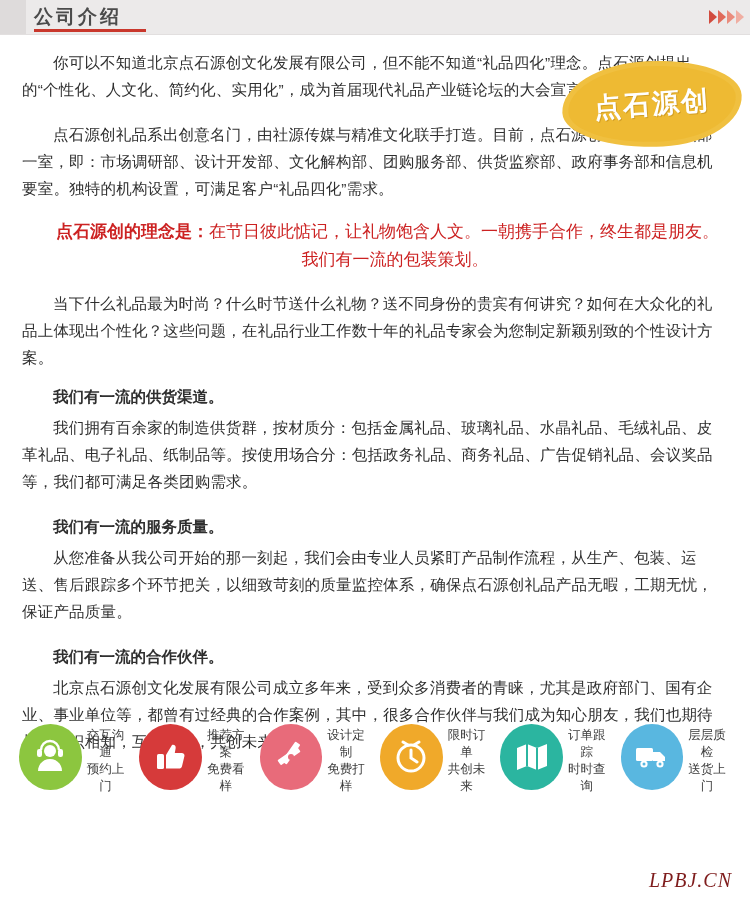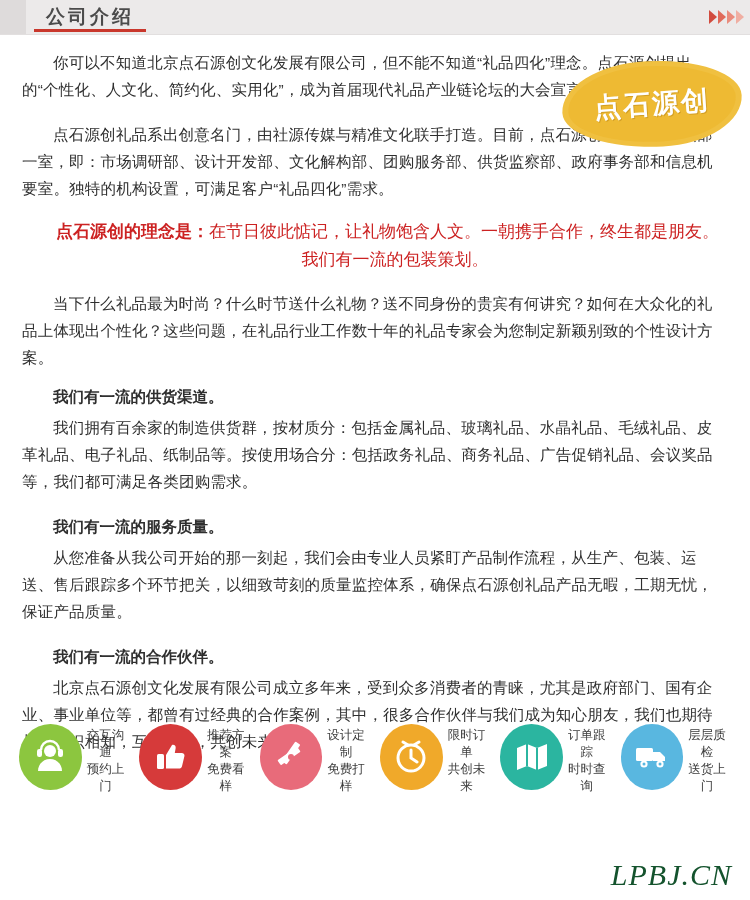--- a/index.html
+++ b/index.html
@@ -28,21 +28,21 @@
   .header-accent {
     width: 26px;
     height: 34px;
     background: #dedbdb;
   }
   .header-title {
     font-size: 19px;
     font-weight: bold;
     color: #4b4b4b;
     letter-spacing: 3px;
-    margin-left: 20px;
+    margin-left: 8px;
     line-height: 34px;
   }
   .header-underline {
     position: absolute;
     left: 34px;
     bottom: 2px;
     width: 112px;
     height: 3px;
     background: #c9372c;
   }
@@ -186,22 +186,22 @@
     white-space: pre-line;
   }
 
   
   .watermark {
     position: absolute;
     right: 18px;
     bottom: 8px;
     font-family: "Liberation Serif", serif;
     font-style: italic;
-    font-size: 30px;
-    color: #14532d;
+    font-size: 20px;
+    color: #7f1d1d;
     letter-spacing: 1px;
   }
 </style>
 </head>
 <body>
 
 <div class="header">
   <div class="header-accent"></div>
   <div class="header-title">公司介绍</div>
   <div class="header-underline"></div>

